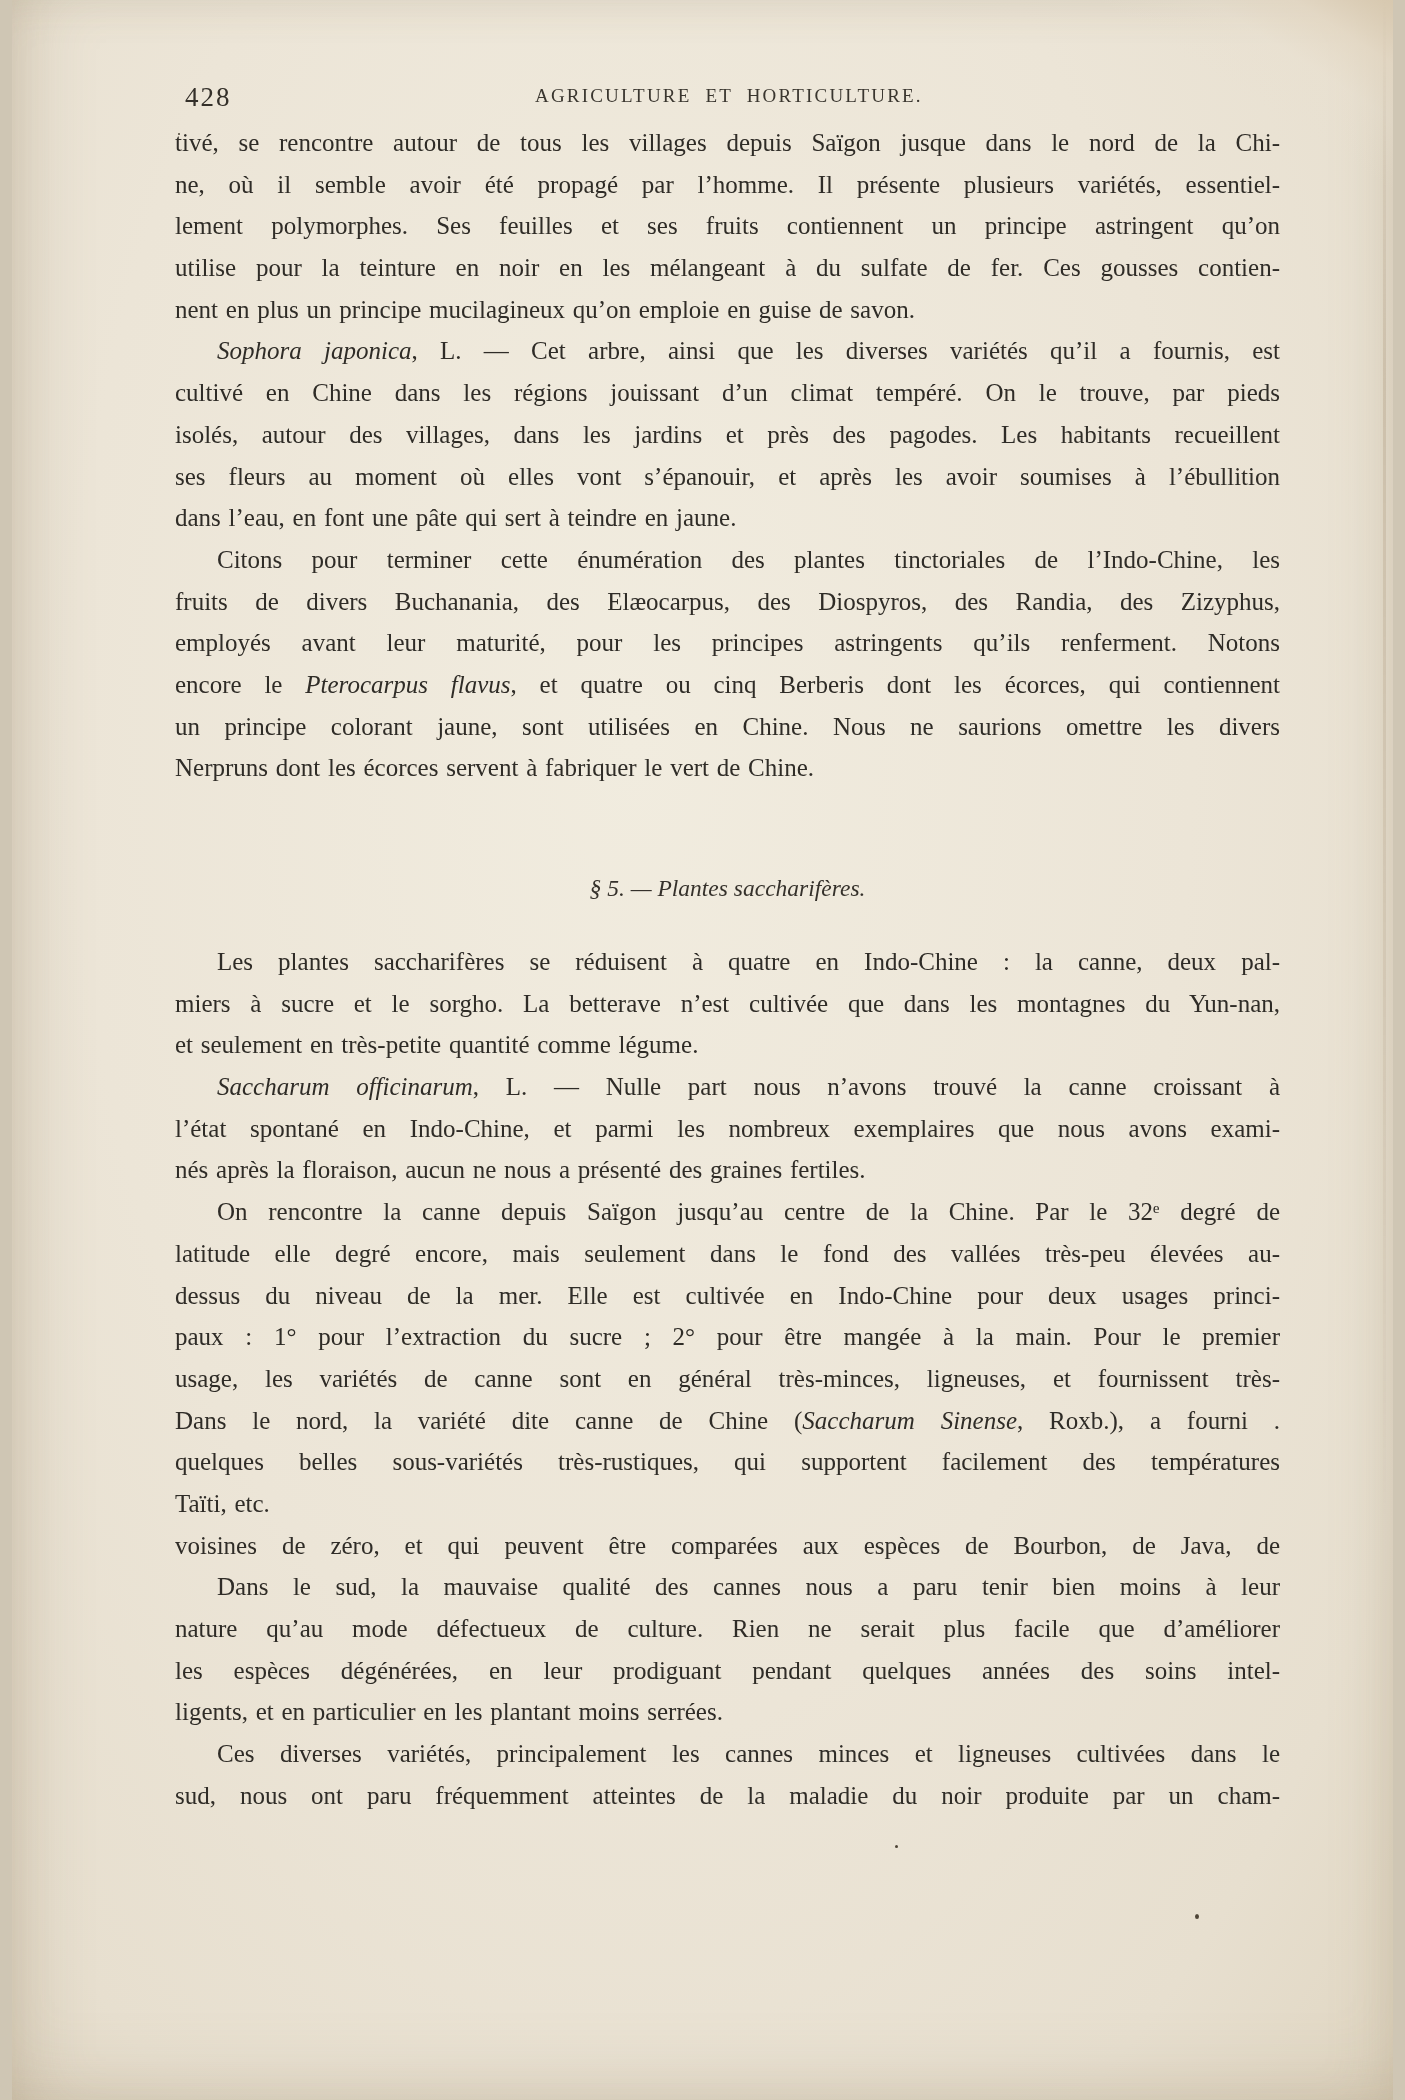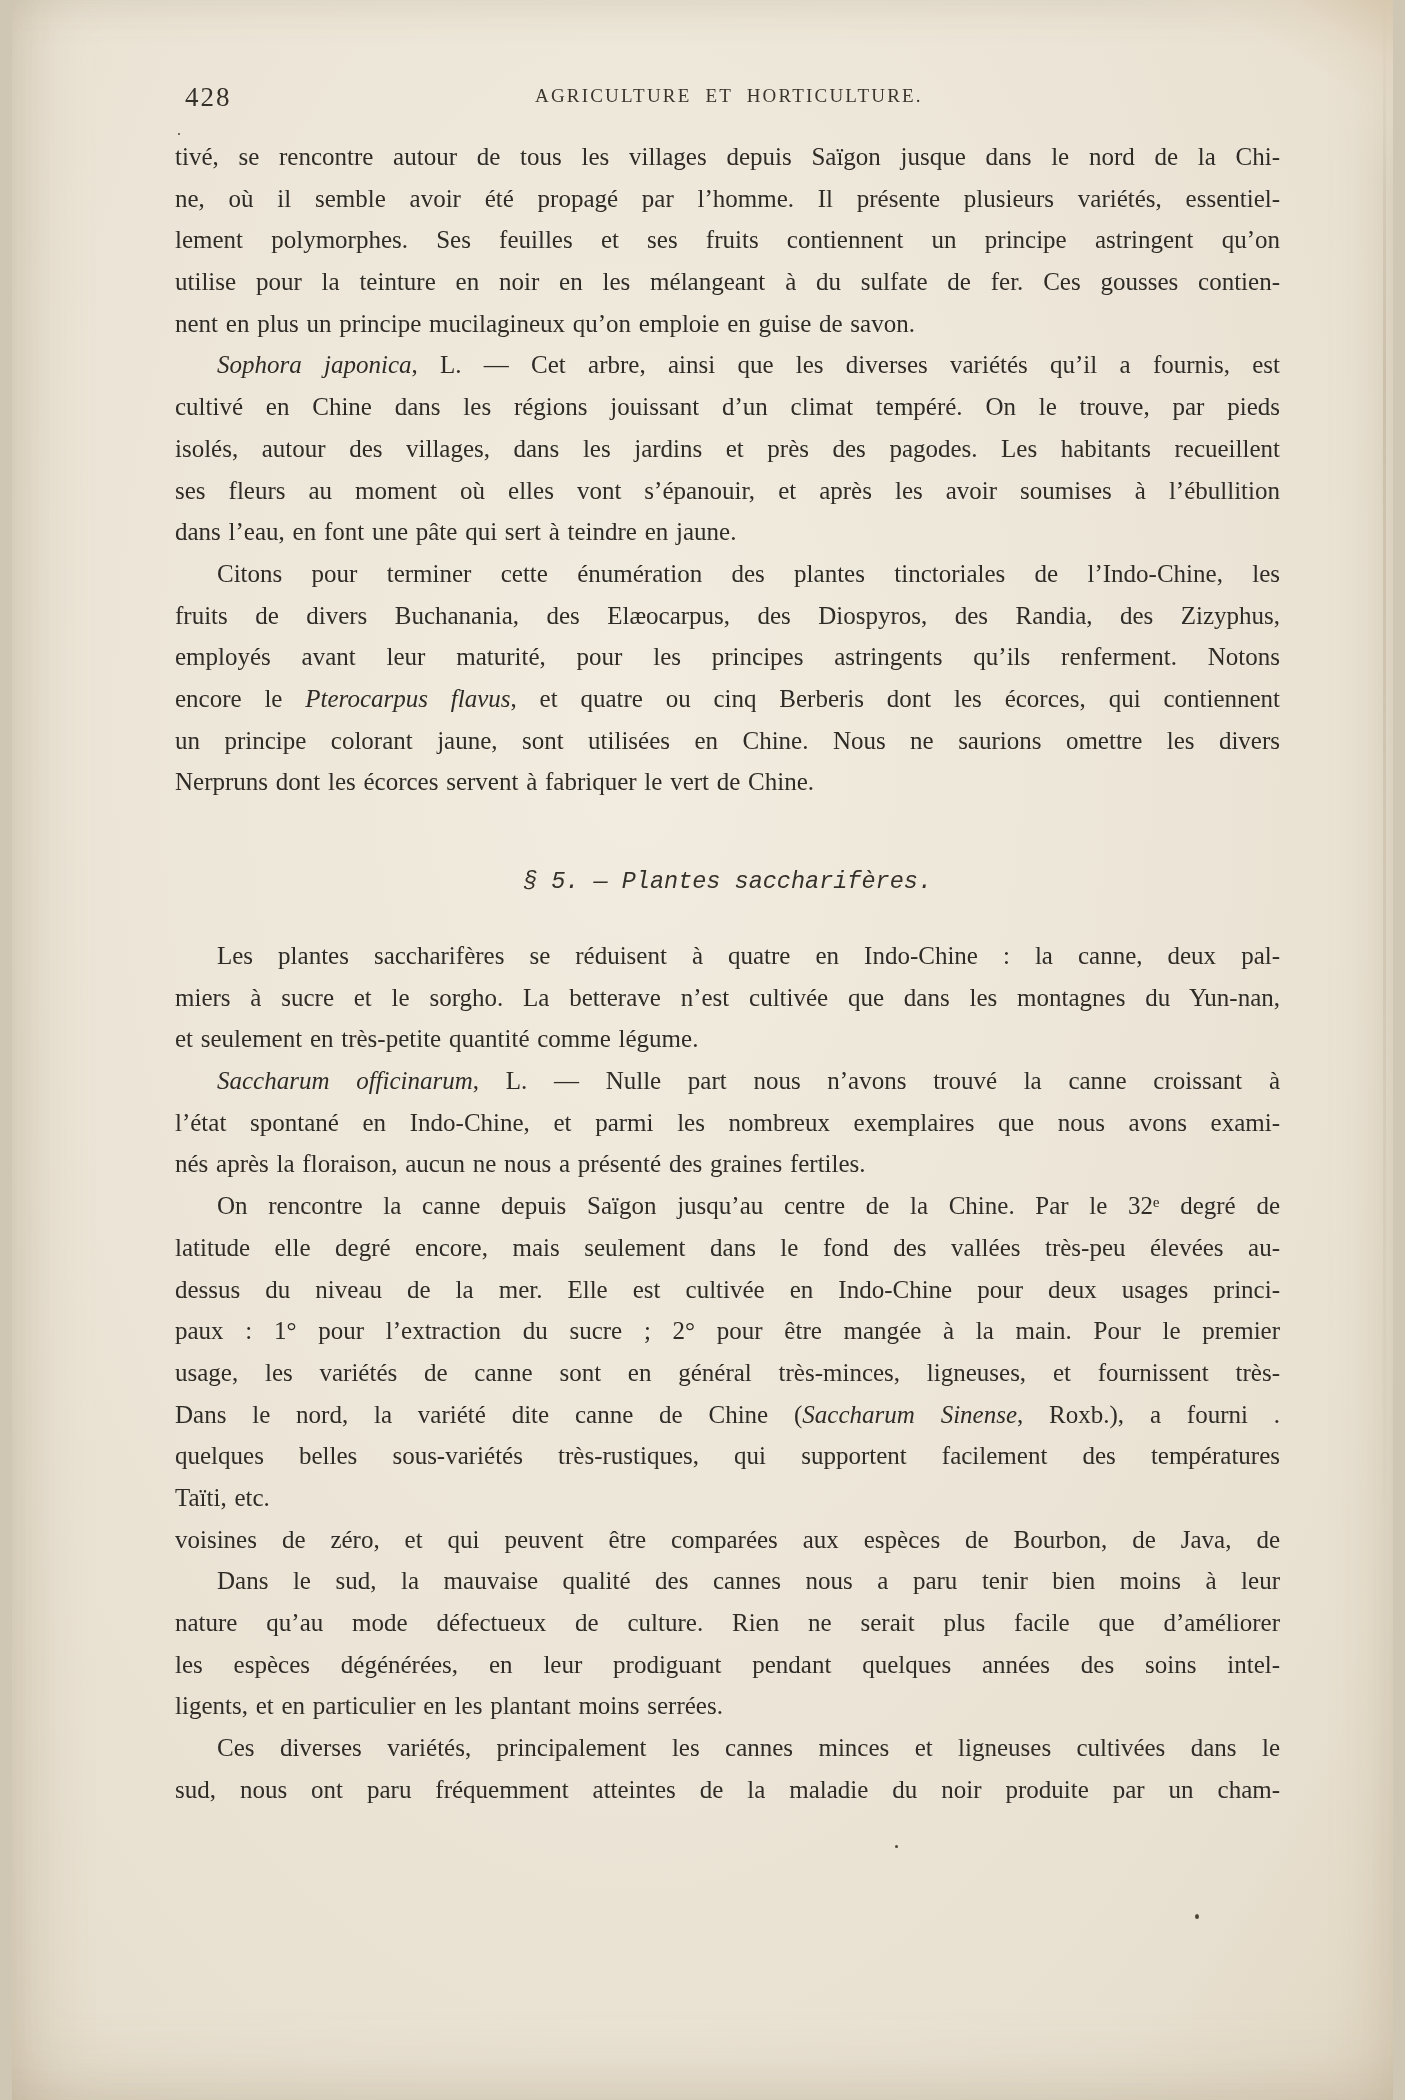--- a/index.html
+++ b/index.html
@@ -33,38 +33,37 @@
   .speck{position:absolute;border-radius:50%;background:#4d4436;}
   .header-pagenum{
     position:absolute;left:173px;top:82px;
     font-size:27px;letter-spacing:2px;color:#34302a;
   }
   .header-title{
     position:absolute;left:523px;top:85px;
     font-size:19px;letter-spacing:2.2px;word-spacing:7px;color:#3a362f;
   }
   .text-column{
-    position:absolute;left:163px;top:136px;width:1105px;
+    position:absolute;left:163px;top:122px;width:1105px;
     font-size:25px;line-height:41.7px;
   }
   .paragraph{margin:0;}
   .line{
     height:41.7px;overflow:hidden;
     text-align:justify;text-align-last:justify;
     word-spacing:1.5px;
   }
   .line.last{text-align-last:left;}
   .line.indent{padding-left:42px;}
   .line i{font-style:italic;}
   .section-heading{
     height:30px;line-height:30px;
-    margin-top:64px;margin-bottom:38px;
+    margin-top:84px;margin-bottom:38px;
     text-align:center;font-style:italic;font-size:23.5px;
     color:#35312b;
-    font-family:Liberation Mono, monospace;
   }
 </style>
 </head>
 <body>
 
 <div class="scan">
   <div class="corner-fold"></div>
   <div class="crease"></div>
   <div class="speck" style="left:883px;top:1845px;width:3px;height:3px;"></div>
   <div class="speck" style="left:1183px;top:1914px;width:4px;height:5px;"></div>

